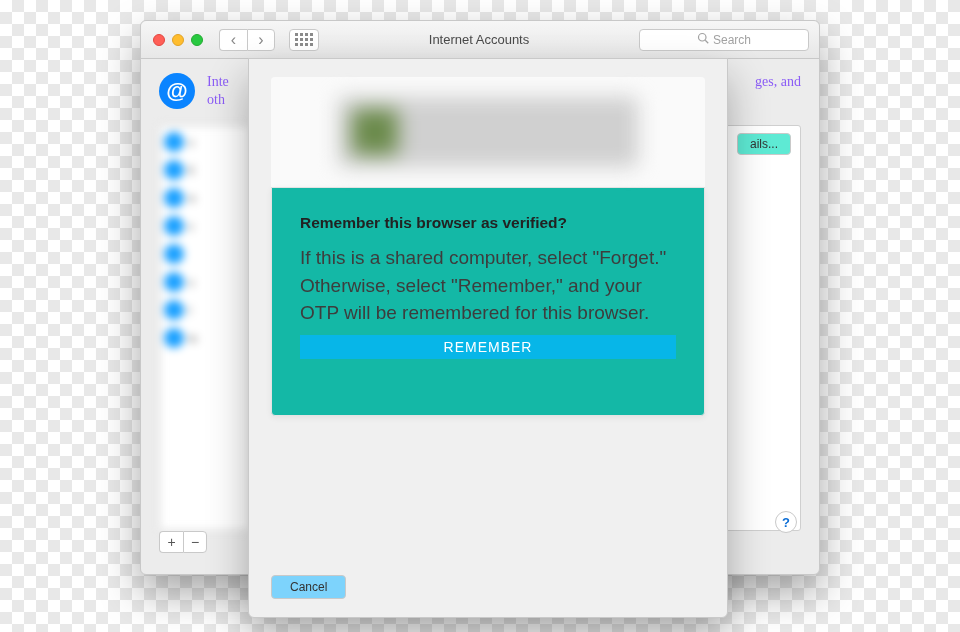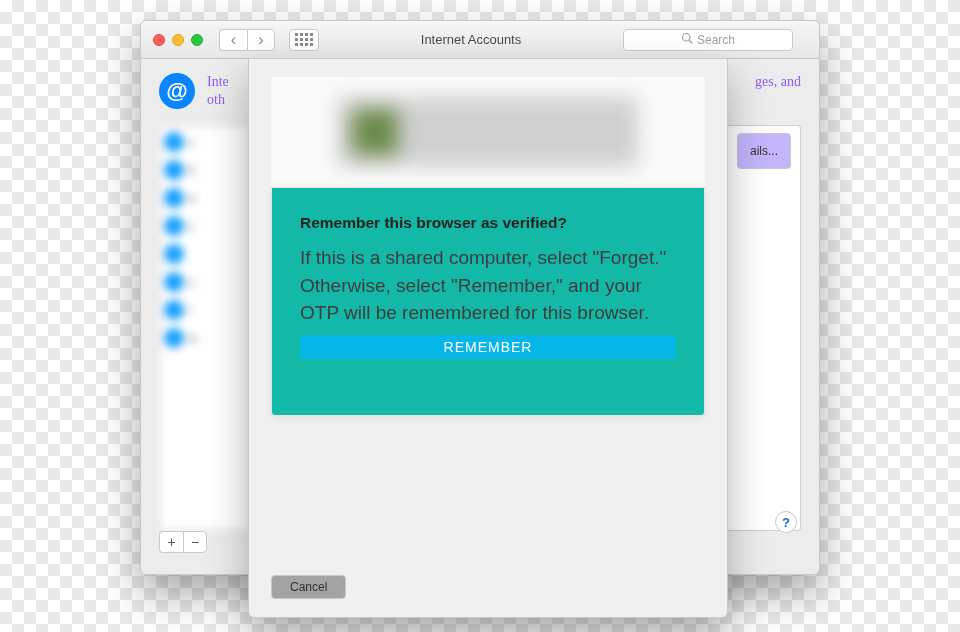--- a/index.html
+++ b/index.html
@@ -51,21 +51,21 @@
   }
   .griddots {
     display:grid; grid-template-columns:repeat(4,3px); grid-template-rows:repeat(3,3px);
     gap:2px;
   }
   .griddots span{width:3px;height:3px;background:#8a8a8a;}
   .wtitle { flex:1; text-align:center; font-size:13px; color:#4a4a4a; }
   .searchbox {
     width:170px; height:22px; background:#fff; border:1px solid #c9c9c9;
     border-radius:4px; display:flex; align-items:center; justify-content:center;
-    color:#a2a2a2; font-size:12px; gap:4px; margin-right:18px;
+    color:#a2a2a2; font-size:12px; gap:4px; margin-right:2px;
   }
   .wcontent { position:relative; padding:14px 18px; height:calc(100% - 38px); }
   .header-row { display:flex; gap:12px; align-items:flex-start; }
   .at-icon {
     width:36px; height:36px; border-radius:50%; background:#0a84ff;
     display:flex; align-items:center; justify-content:center; color:#fff;
     font-size:22px; font-weight:600;
   }
   .intro { font-size:14px; color:#8b5cf6; line-height:1.3;font-family:Liberation Serif, serif; }
   .sidepanel {
@@ -80,22 +80,22 @@
     position:absolute; left:18px; top:472px; display:flex;
   }
   .sqbtn{width:24px;height:22px;border:1px solid #c9c9c9;background:#fff;display:flex;align-items:center;justify-content:center;font-size:14px;color:#555;}
   .sqbtn:first-child{border-radius:4px 0 0 4px;border-right:none;}
   .sqbtn:last-child{border-radius:0 4px 4px 0;}
   .rightpanel{
     position:absolute; right:18px; top:66px; width:510px; height:406px;
     background:#fff; border:1px solid #cfcfcf; border-radius:3px;
   }
   .details-btn{
-    position:absolute; right:28px; top:74px; height:36px; padding:0 12px;
-    background:#c4b5fd; border:1px solid #c9c9c9; border-radius:4px;
+    position:absolute; right:28px; top:74px; height:22px; padding:0 12px;
+    background:#5eead4; border:1px solid #c9c9c9; border-radius:4px;
     font-size:12px; color:#333; display:flex; align-items:center;
   }
   .helpbtn{
     position:absolute; right:22px; top:452px; width:22px; height:22px;
     border-radius:50%; border:1px solid #c9c9c9; background:#fff;
     display:flex;align-items:center;justify-content:center;color:#0b6dd6;font-size:13px;font-weight:600;
   }
 
   .sheet {
     position:absolute; left:248px; top:58px; width:480px; height:560px;
@@ -123,21 +123,21 @@
   .bigbtn{
     width:100%; height:24px; border:none; color:#fff;
     font-size:14px; letter-spacing:1px; font-weight:500;
     display:flex; align-items:center; justify-content:center;
     cursor:pointer;
   }
   .bigbtn.remember{ background:#07b6e8; margin-bottom:26px;}
   .bigbtn.forget{ background:#0b90b8; }
   .sheet-footer{ margin-top:auto; padding:14px 22px 18px; }
   .cancel-btn{
-    height:24px; padding:0 18px; background:#a3a3a3; border:1px solid #c9c9c9;
+    height:24px; padding:0 18px; background:#7dd3fc; border:1px solid #c9c9c9;
     border-radius:4px; font-size:12px; color:#333;
   }
 </style>
 </head>
 <body>
 
 <div class="checker"></div>
 
 <div class="window">
   <div class="titlebar">

